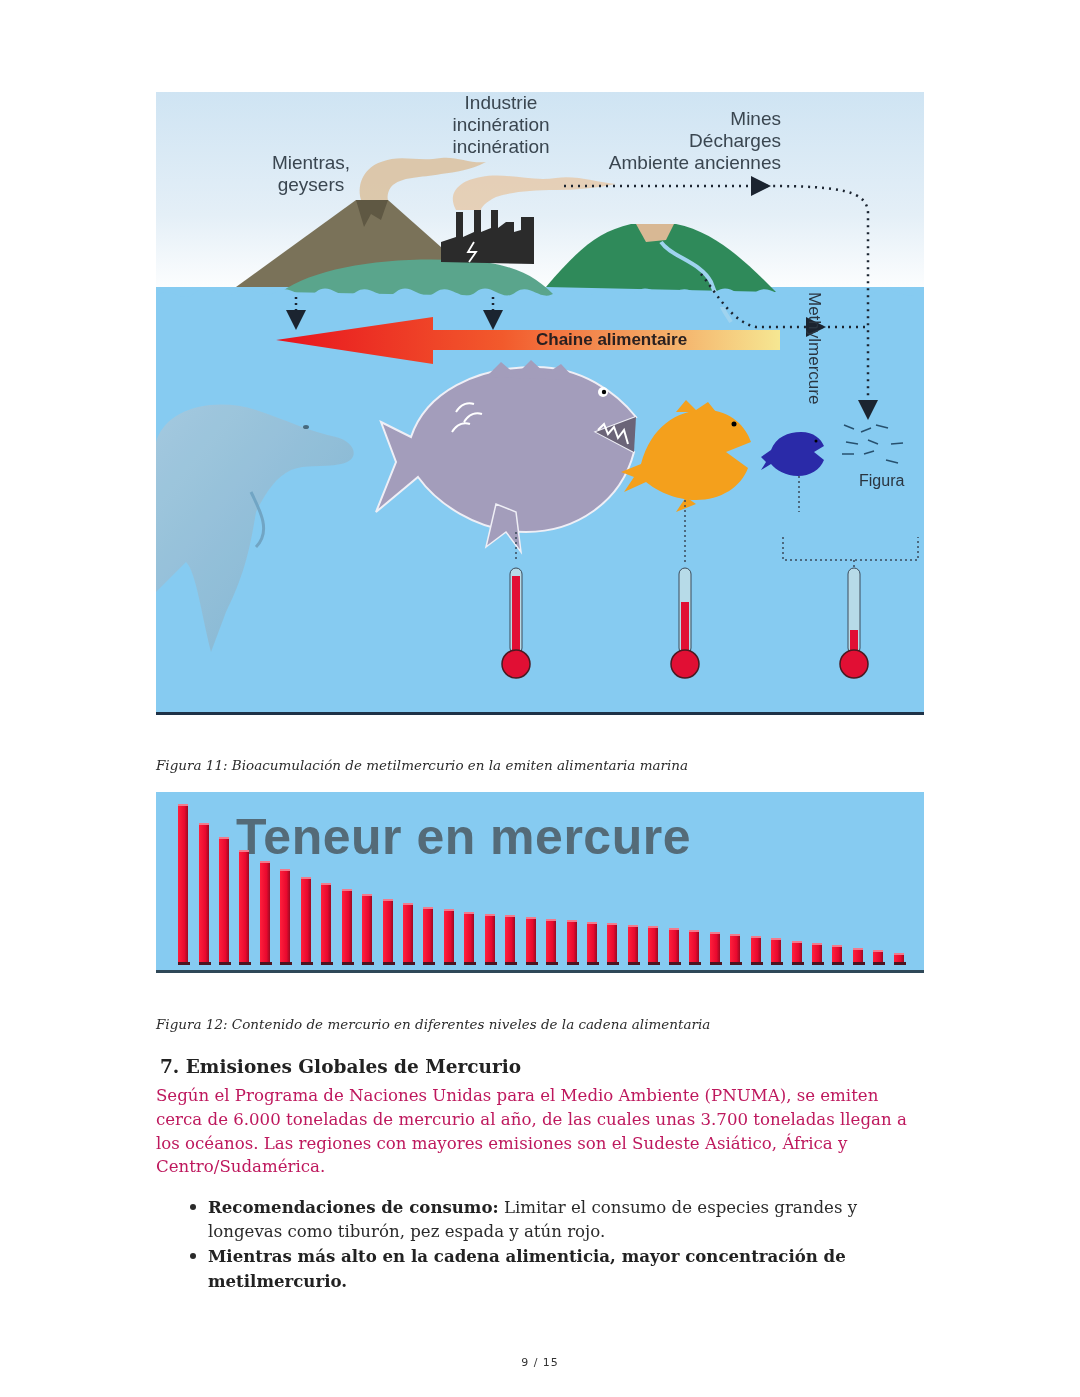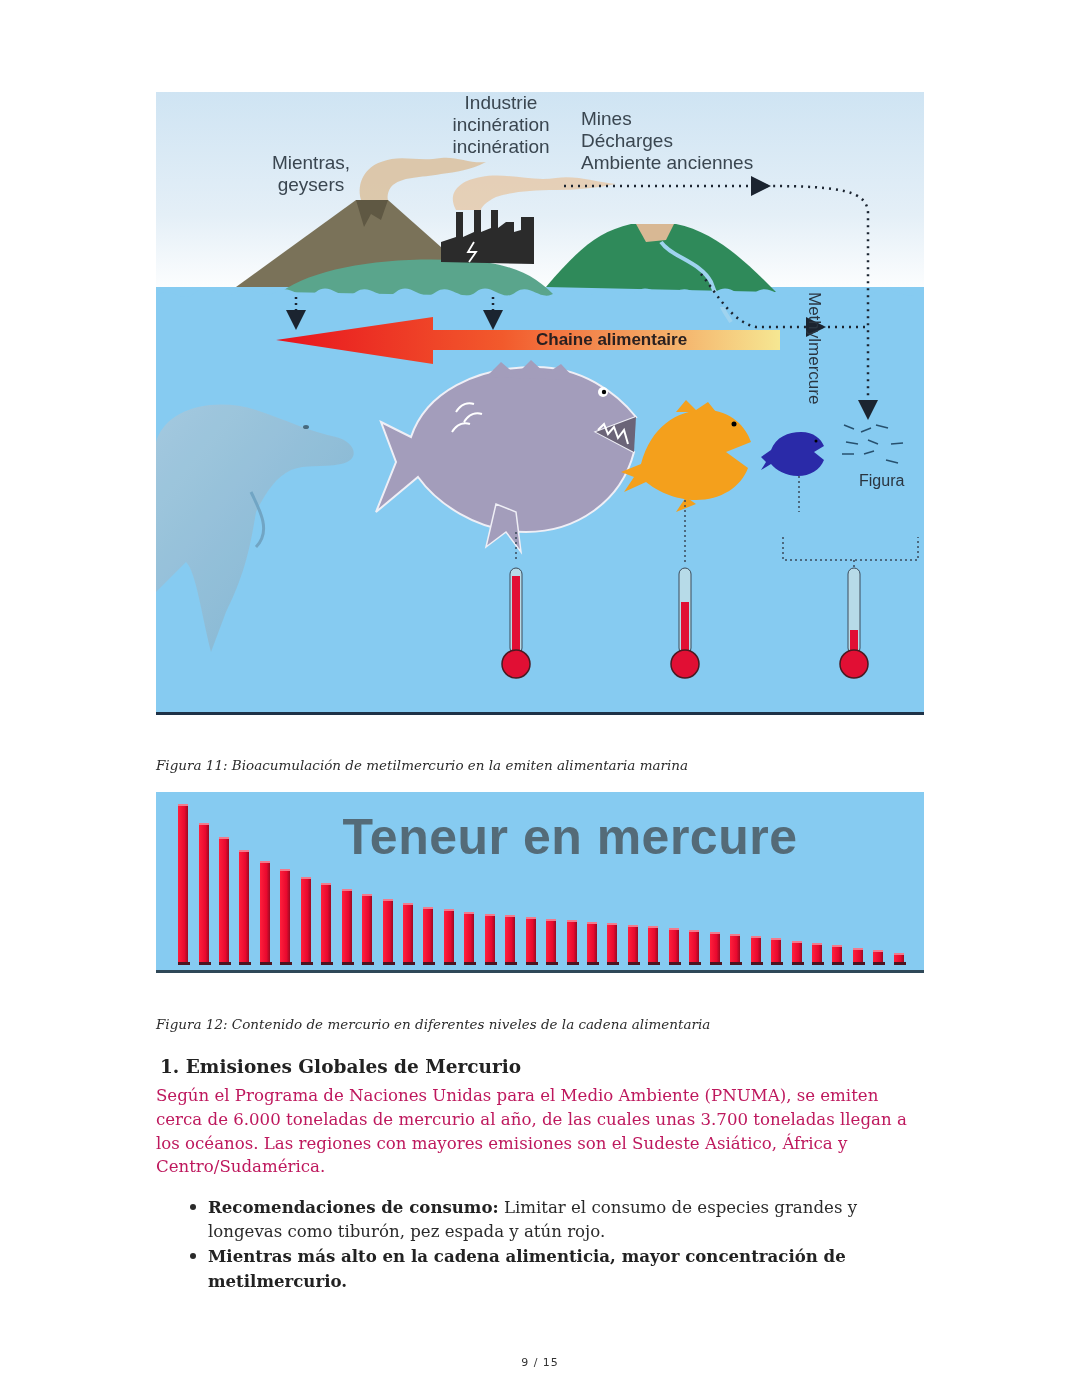--- a/index.html
+++ b/index.html
@@ -8,21 +8,21 @@
 
     
     #fig11 { left: 156px; top: 92px; width: 768px; height: 622px; overflow: hidden; background: #86cbf1; }
     #fig11 svg { display: block; }
     .fig-bottom-line { left: 156px; top: 712px; width: 768px; height: 3px; background: #1f3247; }
 
     .caption { font-family: "DejaVu Serif", serif; font-style: italic; font-size: 13.5px; color: #2b2b2b; white-space: nowrap; }
 
     
     #fig12 { left: 156px; top: 792px; width: 768px; height: 180px; background: #86cbf1; overflow: hidden; }
-    .fig12-title { position: absolute; left: 0; width: 768px; top: 16px; text-align: center; font-family: "Liberation Sans", sans-serif; font-weight: bold; font-size: 50px; color: #546b78; letter-spacing: 0.5px; padding-left: 60px; box-sizing: border-box; }
+    .fig12-title { position: absolute; left: 0; width: 768px; top: 16px; text-align: left; font-family: "Liberation Sans", sans-serif; font-weight: bold; font-size: 50px; color: #546b78; letter-spacing: 0.5px; padding-left: 80px; box-sizing: border-box; }
     .bar { position: absolute; width: 10px; background: linear-gradient(90deg, #ff1f3c 0%, #e8092e 65%, #9c0a22 100%); border-top: 2px solid #f27a8c; box-sizing: border-box; }
     .bar::after { content: ""; position: absolute; left: 0; right: -2px; bottom: -3px; height: 3px; background: #4b1420; }
     .fig12-line { left: 156px; top: 970px; width: 768px; height: 3px; background: #2f4858; }
 
     h2.section { margin: 0; font-family: "DejaVu Serif", serif; font-weight: bold; font-size: 18.5px; color: #222; white-space: nowrap; }
     .para { font-family: "DejaVu Serif", serif; font-size: 16.6px; line-height: 23.8px; color: #be185d; width: 770px; }
     .bullets { margin: 0; padding: 0; list-style: none; width: 720px; }
     .bullets li { position: relative; padding-left: 52px; font-family: "DejaVu Serif", serif; font-size: 16.6px; line-height: 24px; color: #2a2a2a; }
     .bullets li .dot { position: absolute; left: 34px; top: 9px; width: 6px; height: 6px; background: #2a2a2a; border-radius: 50%; }
     .bullets b { font-weight: bold; color: #222; }
@@ -157,21 +157,21 @@
 
   <div class="abs" style="left:100px;top:60px;width:110px;text-align:center;font-family:'Liberation Sans',sans-serif;font-size:19px;line-height:22px;color:#3a4650;">
     <div>Mientras,</div>
     <div>geysers</div>
   </div>
   <div class="abs" style="left:270px;top:0px;width:150px;text-align:center;font-family:'Liberation Sans',sans-serif;font-size:19px;line-height:22px;color:#3a4650;">
     <div>Industrie</div>
     <div>incinération</div>
     <div>incinération</div>
   </div>
-  <div class="abs" style="left:425px;top:16px;width:200px;text-align:left;font-family:'Liberation Sans',sans-serif;font-size:19px;line-height:22px;color:#3a4650;">
+  <div class="abs" style="left:425px;top:16px;width:200px;text-align:right;font-family:'Liberation Sans',sans-serif;font-size:19px;line-height:22px;color:#3a4650;">
     <div>Mines</div>
     <div>Décharges</div>
     <div>Ambiente anciennes</div>
   </div>
   <div class="abs" style="left:668px;top:200px;width:130px;transform:rotate(90deg);transform-origin:0 0;font-family:'Liberation Sans',sans-serif;font-size:17px;color:#2a3540;white-space:nowrap;">Methylmercure</div>
   <div class="abs" style="left:380px;top:238px;width:200px;font-family:'Liberation Sans',sans-serif;font-weight:bold;font-size:17px;color:#2a2020;white-space:nowrap;">Chaine alimentaire</div>
   <div class="abs" style="left:703px;top:380px;font-family:'Liberation Sans',sans-serif;font-size:16px;color:#2a3540;">Figura</div>
 </div>
 <div class="abs fig-bottom-line"></div>
 
@@ -215,21 +215,21 @@
       <div class="bar" style="left: 676.4px; top: 153px; height: 17px;"></div>
       <div class="bar" style="left: 696.9px; top: 156px; height: 14px;"></div>
       <div class="bar" style="left: 717.3px; top: 158px; height: 12px;"></div>
       <div class="bar" style="left: 737.8px; top: 161px; height: 9px;"></div>
     </div>
 </div>
 <div class="abs fig12-line"></div>
 
 <div class="abs caption" style="left:156px;top:1016px;">Figura 12: Contenido de mercurio en diferentes niveles de la cadena alimentaria</div>
 
-<h2 class="abs section" style="left:160px;top:1056px;">1. Emisiones Globales de Mercurio</h2>
+<h2 class="abs section" style="left:160px;top:1056px;">7. Emisiones Globales de Mercurio</h2>
 
 <div class="abs para" style="left:156px;top:1084px;">Según el Programa de Naciones Unidas para el Medio Ambiente (PNUMA), se emiten cerca de 6.000 toneladas de mercurio al año, de las cuales unas 3.700 toneladas llegan a los océanos. Las regiones con mayores emisiones son el Sudeste Asiático, África y Centro/Sudamérica.</div>
 
 <ul class="abs bullets" style="left:156px;top:1195px;">
   <li>
     <span class="dot"></span>
     <b>Recomendaciones de consumo:</b><span> Limitar el consumo de especies grandes y longevas como tiburón, pez espada y atún rojo.</span>
   </li>
   <li>
     <span class="dot"></span>

